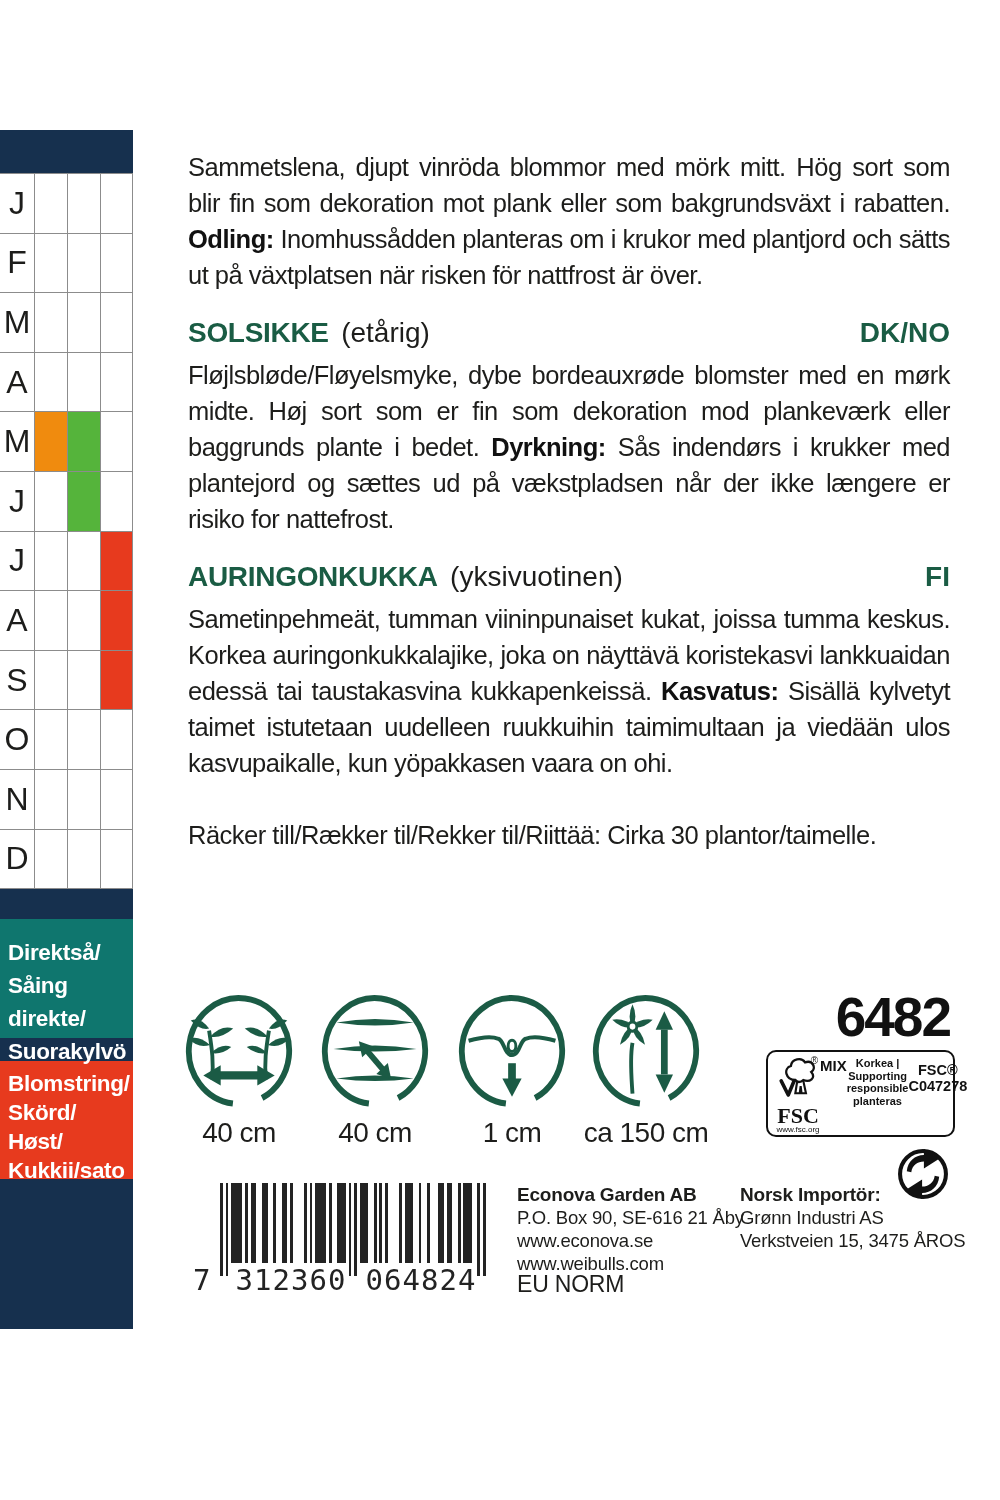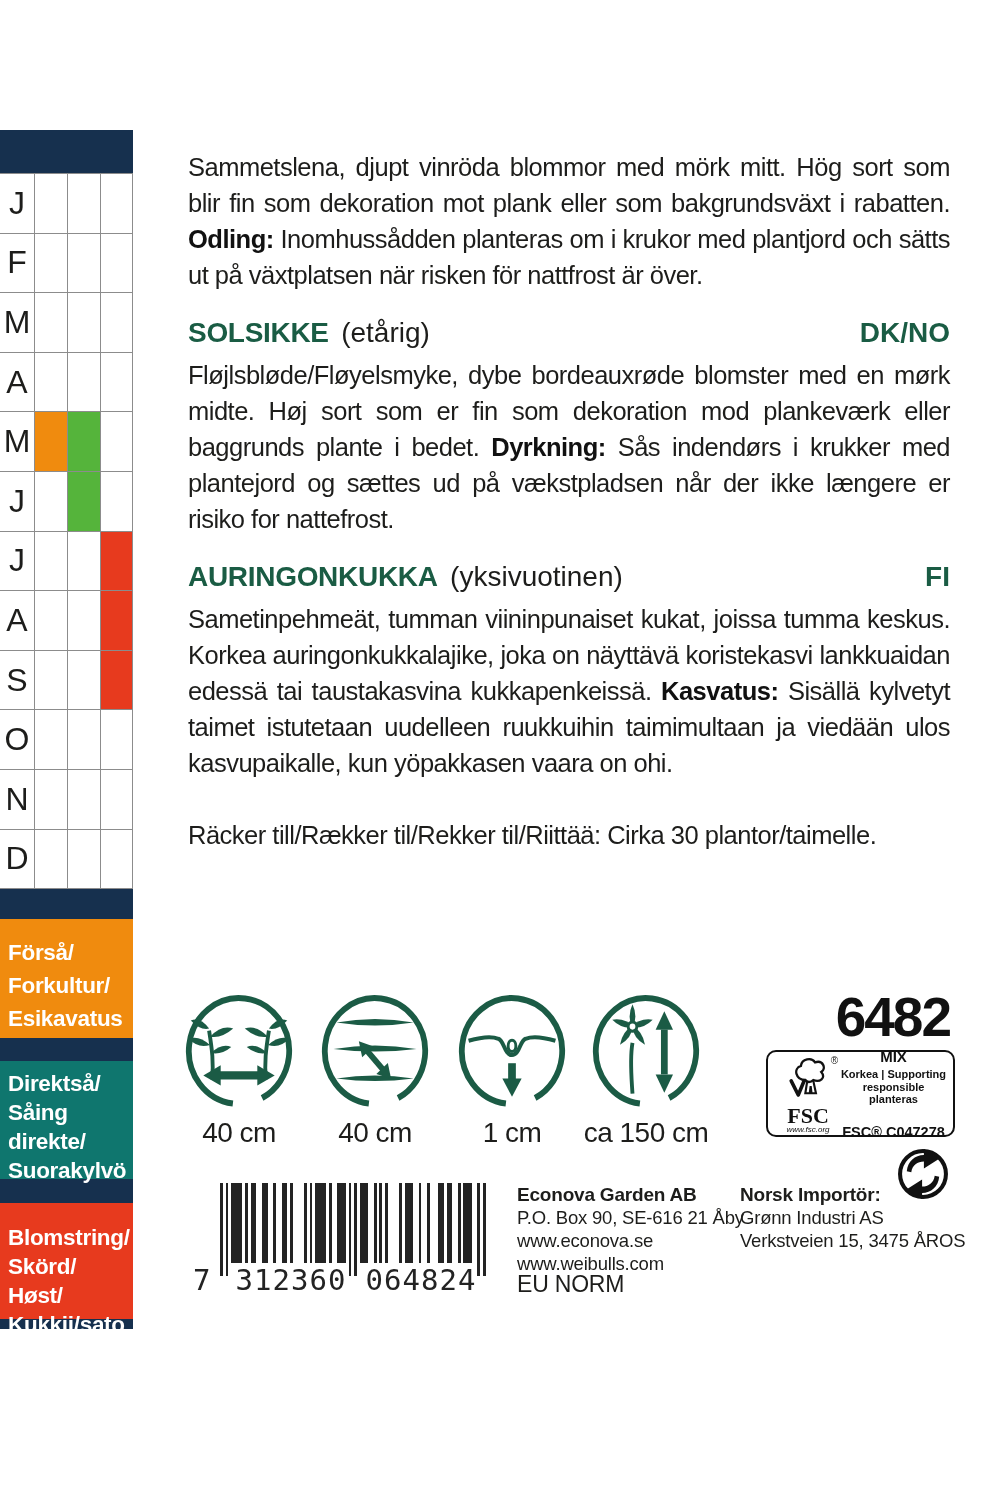--- a/index.html
+++ b/index.html
@@ -43,25 +43,25 @@
   .gi{stroke:#1b5b45;}
 
   
   .code{position:absolute;right:50px;top:985px;font-size:55px;font-weight:bold;
         letter-spacing:-2px;color:#111;}
   .fsc-box{position:absolute;left:766px;top:1050px;width:189px;height:87px;border:2.5px solid #111;
            border-radius:10px;box-sizing:border-box;display:flex;padding:5px 6px 4px 8px;background:#fff;}
   .fsc-left{width:64px;position:relative;text-align:center;}
   .fsc-reg{position:absolute;right:2px;top:-2px;font-size:10px;}
   .fsc-word{font-family:"Liberation Serif", serif;font-weight:bold;font-size:22px;line-height:18px;color:#111;}
-  .fsc-url{font-size:8px;color:#111;font-style:italic;}
-  .fsc-right{flex:1;text-align:center;color:#111;display:flex;flex-direction:column;justify-content:center;}
+  .fsc-url{font-size:8px;color:#111;}
+  .fsc-right{flex:1;text-align:center;color:#111;display:flex;flex-direction:row;justify-content:center;}
   .fsc-mix{font-size:15px;font-weight:bold;margin-bottom:3px;}
   .fsc-desc{font-size:11px;font-weight:bold;line-height:12.5px;}
-  .fsc-cert{font-size:14.5px;font-weight:bold;margin-top:18px;}
+  .fsc-cert{font-size:14.5px;font-weight:bold;margin-top:5px;}
 
   
   .barcode{position:absolute;left:220px;top:1183px;width:266px;}
   .bars{display:flex;align-items:flex-start;height:93px;}
   .module{width:2.8px;height:80px;}
   .module.bar{background:#232323;}
   .module.tall{height:93px;}
   .bc-digits{position:absolute;top:80px;left:0;width:266px;height:36px;
              font-family:"DejaVu Sans Mono", monospace;font-size:29px;color:#232323;}
   .bc-first{position:absolute;left:-27px;top:0;}
@@ -130,25 +130,20 @@
         <div class="cal-cell cal-month">N</div>
         <div class="cal-cell"></div>
         <div class="cal-cell"></div>
         <div class="cal-cell"></div>
         <div class="cal-cell cal-month">D</div>
         <div class="cal-cell"></div>
         <div class="cal-cell"></div>
         <div class="cal-cell"></div>
       </div>
     <div id="legend">
-        <div class="legend-block" style="background: rgb(240, 139, 14);">
-          <div class="legend-line">Förså/</div>
-          <div class="legend-line">Forkultur/</div>
-          <div class="legend-line">Esikavatus</div>
-        </div>
         <div class="legend-block" style="background: #0f766e;">
           <div class="legend-line">Direktså/</div>
           <div class="legend-line">Såing</div>
           <div class="legend-line">direkte/</div>
           <div class="legend-line">Suorakylvö</div>
         </div>
         <div class="legend-block" style="background: rgb(231, 58, 30);">
           <div class="legend-line">Blomstring/</div>
           <div class="legend-line">Skörd/</div>
           <div class="legend-line">Høst/</div>

